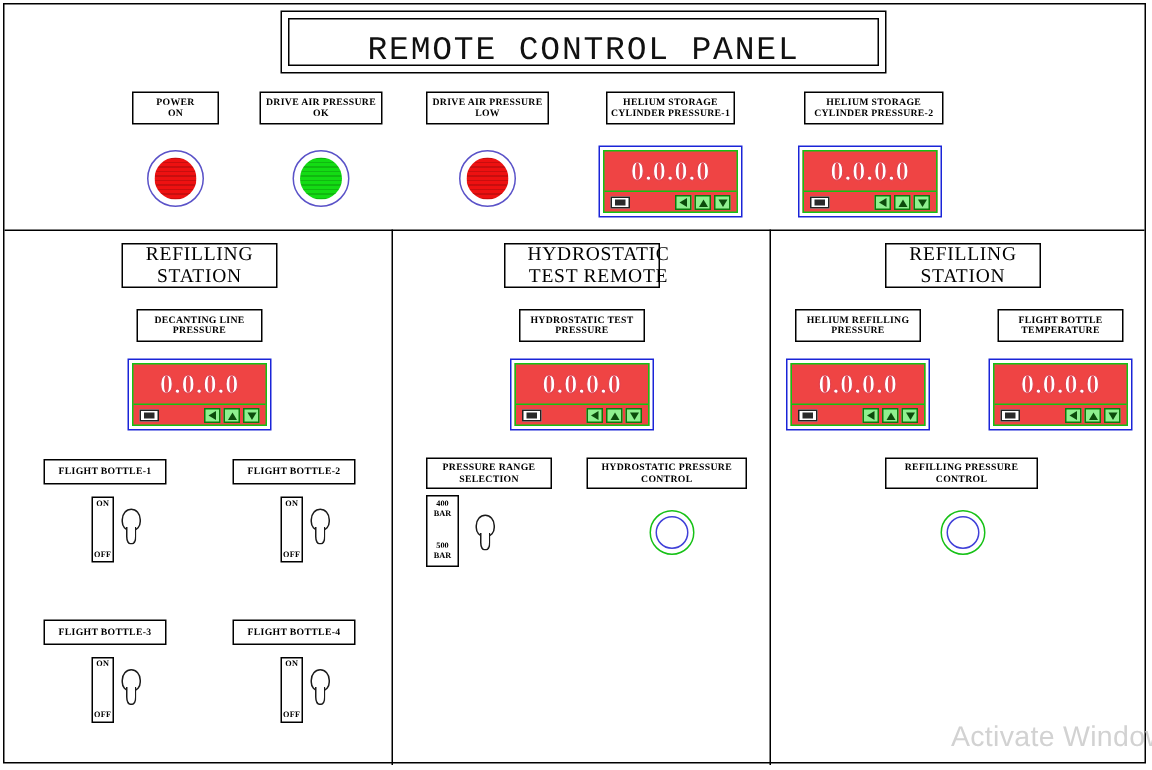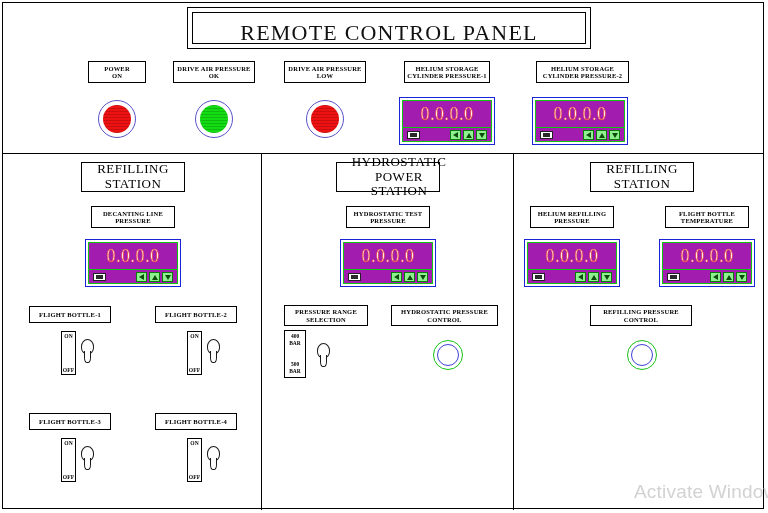--- a/index.html
+++ b/index.html
@@ -16,21 +16,21 @@
   .title-box{
     position:absolute;left:184px;top:4px;width:404px;height:42px;
     border:1px solid #000;box-sizing:border-box;background:#fff;
   }
   .title-inner{
     position:absolute;left:4px;top:4px;right:4px;bottom:4px;
     border:1px solid #000;box-sizing:border-box;
     display:flex;align-items:center;justify-content:center;
   }
   .title-text{
-    font-family:Liberation Serif, serif;
+    font-family:Liberation Mono, monospace;
     font-size:22px;letter-spacing:1.2px;color:#111;white-space:nowrap;margin-top:10px;
   }
   
   .lbl{
     position:absolute;border:1px solid #000;box-sizing:border-box;background:#fff;
     display:flex;align-items:center;justify-content:center;text-align:center;
     font-family:"Liberation Serif", serif;line-height:1.12;
   }
   .lbl-sm{font-size:6.5px;letter-spacing:.2px;font-weight:bold;}
   .station-hdr{
@@ -50,21 +50,21 @@
   }
   .lamp-red .lamp-bulb{background-color:#ee1111;}
   .lamp-green .lamp-bulb{background-color:#13dc13;}
   
   .disp{
     position:absolute;width:96px;height:48px;
     border:1px solid #1a24d8;box-sizing:border-box;background:#fff;padding:2px;
   }
   .disp-in{
     width:100%;height:100%;border:1px solid #12c312;box-sizing:border-box;
-    display:flex;flex-direction:column;background:#a21caf;
+    display:flex;flex-direction:column;background:#ef4444;font-weight:bold;
   }
   .disp-digits{
     flex:0 0 26px;border-bottom:1px solid #12c312;
     display:flex;align-items:center;justify-content:center;
     font-family:"Liberation Serif", serif;
     font-size:18px;letter-spacing:.5px;
     color:#ffffff;-webkit-text-stroke:.7px #e0404d;
     text-shadow:0 0 0 #e0404d;
     white-space:nowrap;
   }
@@ -306,21 +306,21 @@
     <span class="sw-off">OFF</span>
   </div>
   <div class="lever" style="left:204px;top:443px;">
     <span class="head"></span>
     <span class="stem"></span>
   </div>
 
   <div class="station-hdr" style="left:333px;top:159px;width:104px;height:30px;padding-left:22px;">
     <div>
       <div>HYDROSTATIC</div>
-      <div>POWER STATION</div>
+      <div>TEST REMOTE</div>
     </div>
   </div>
   <div class="lbl lbl-sm" style="left:343px;top:203px;width:84px;height:22px;">
     <div>
       <div>HYDROSTATIC TEST</div>
       <div>PRESSURE</div>
     </div>
   </div>
   <div class="disp" style="left:337px;top:236px;">
     <div class="disp-in">

